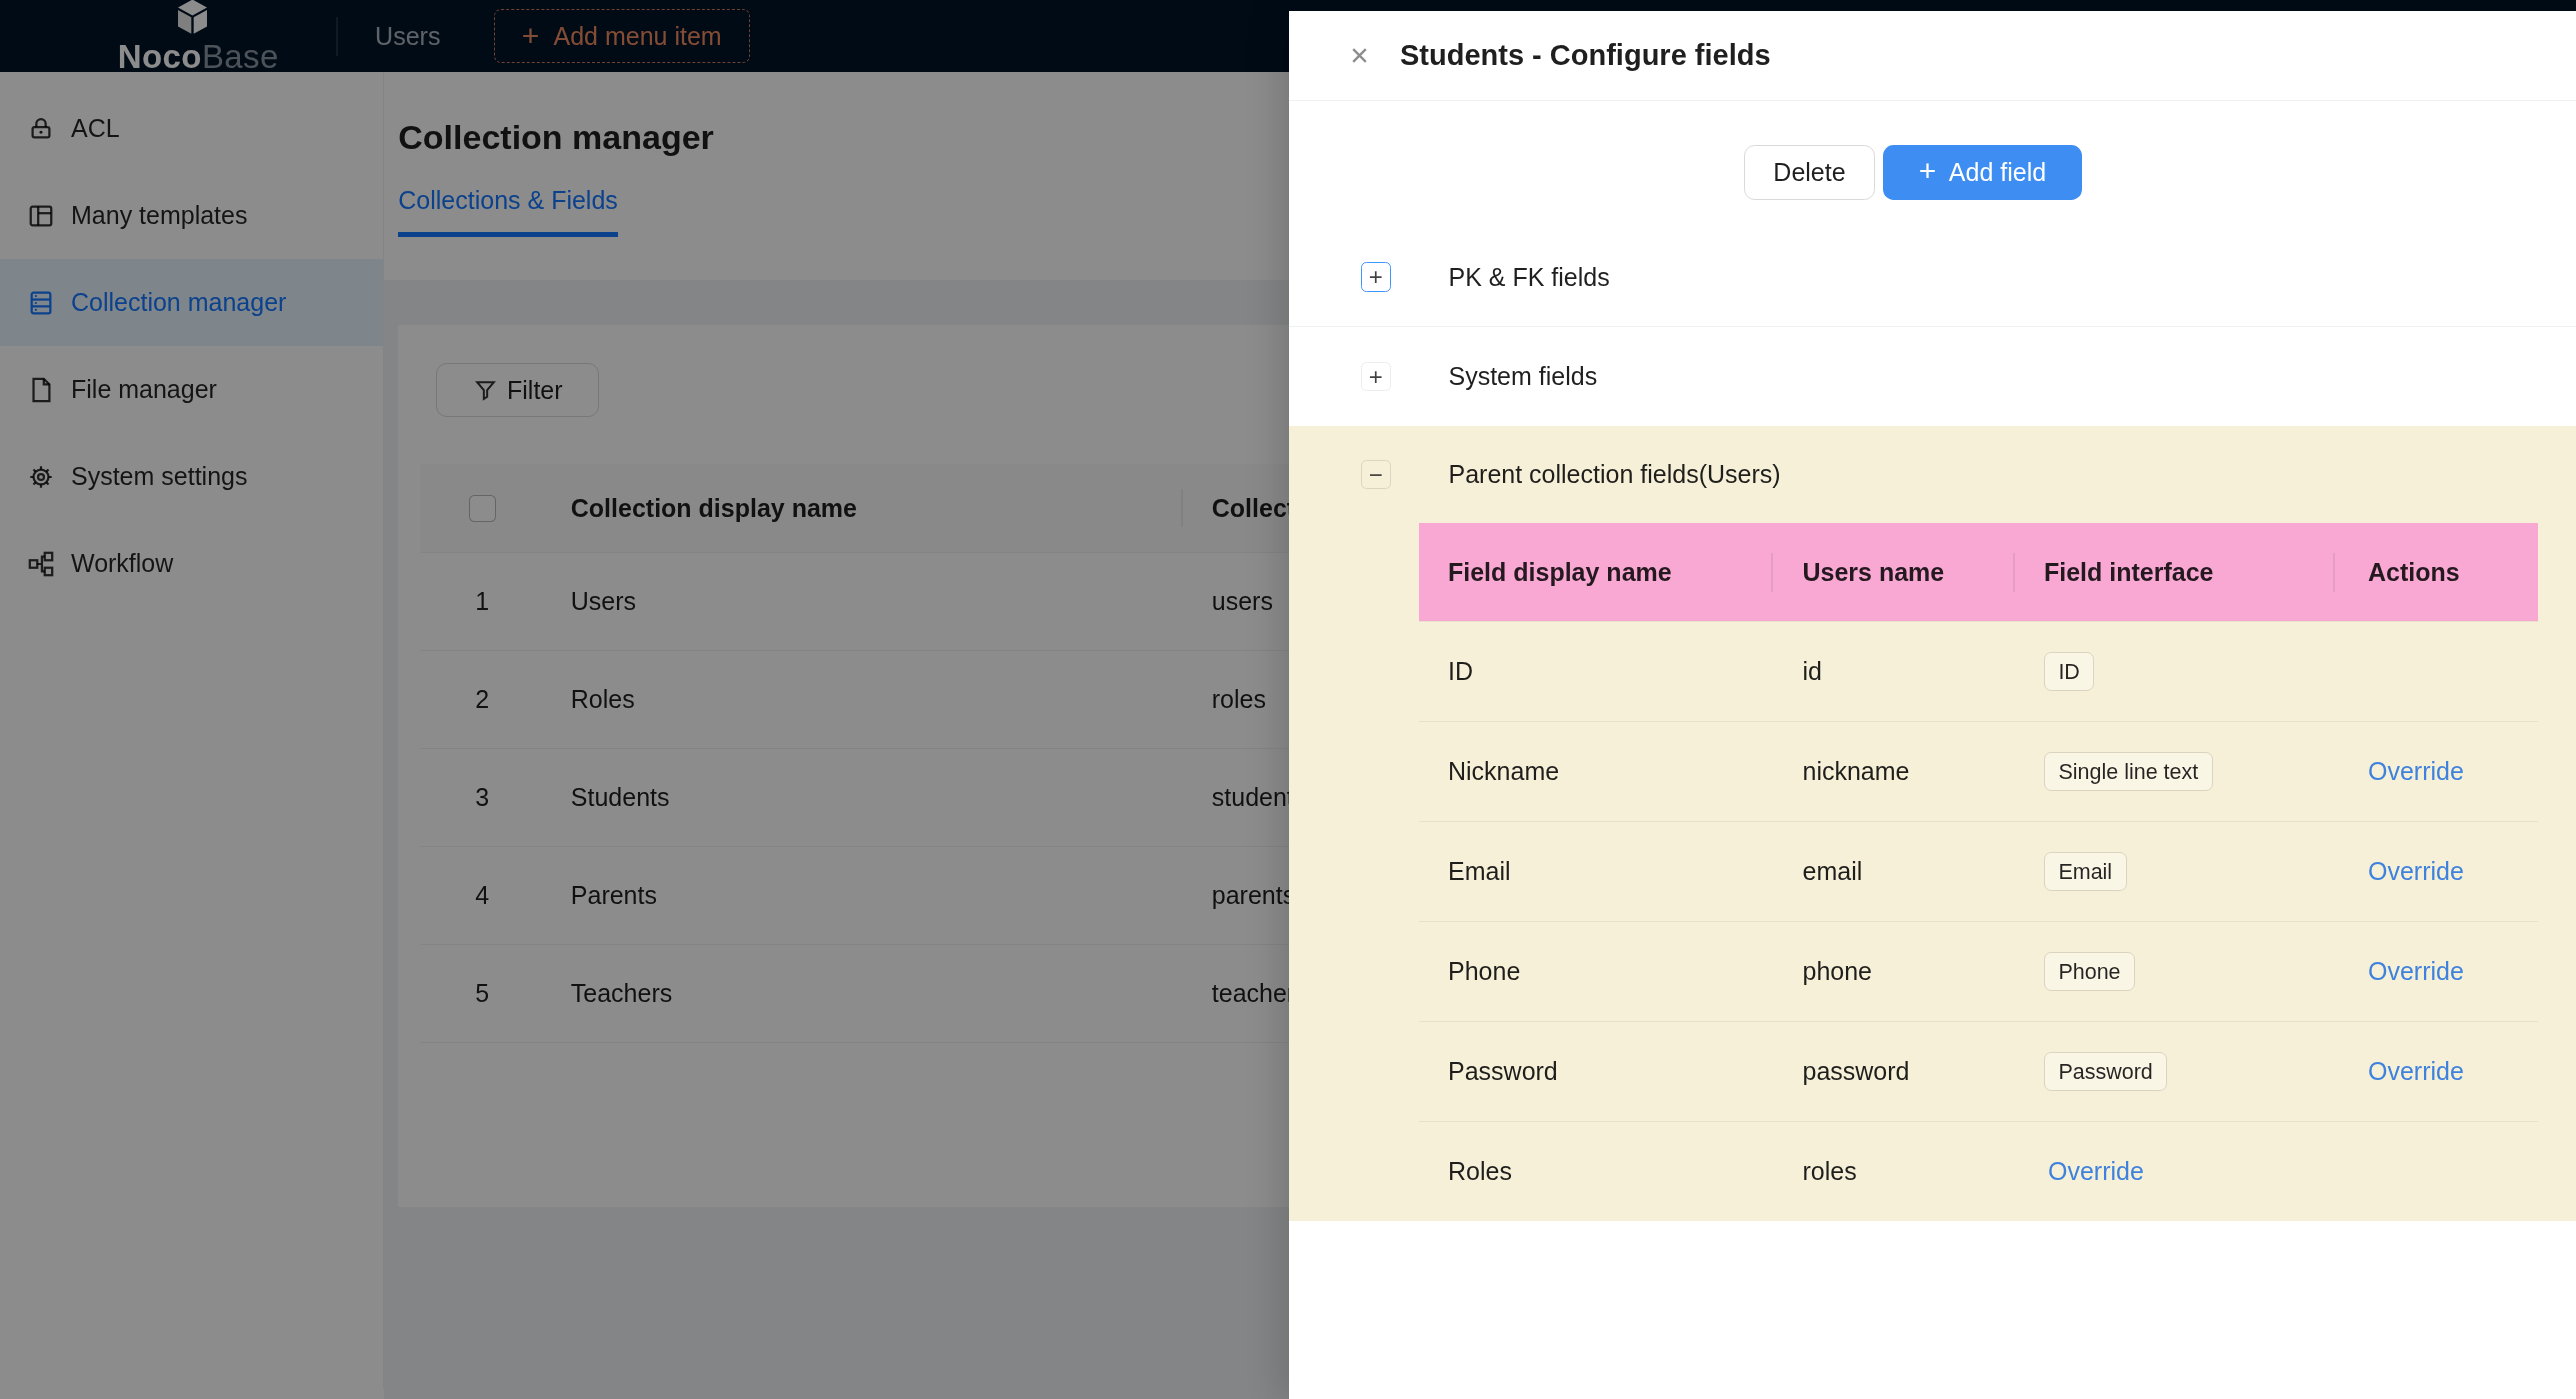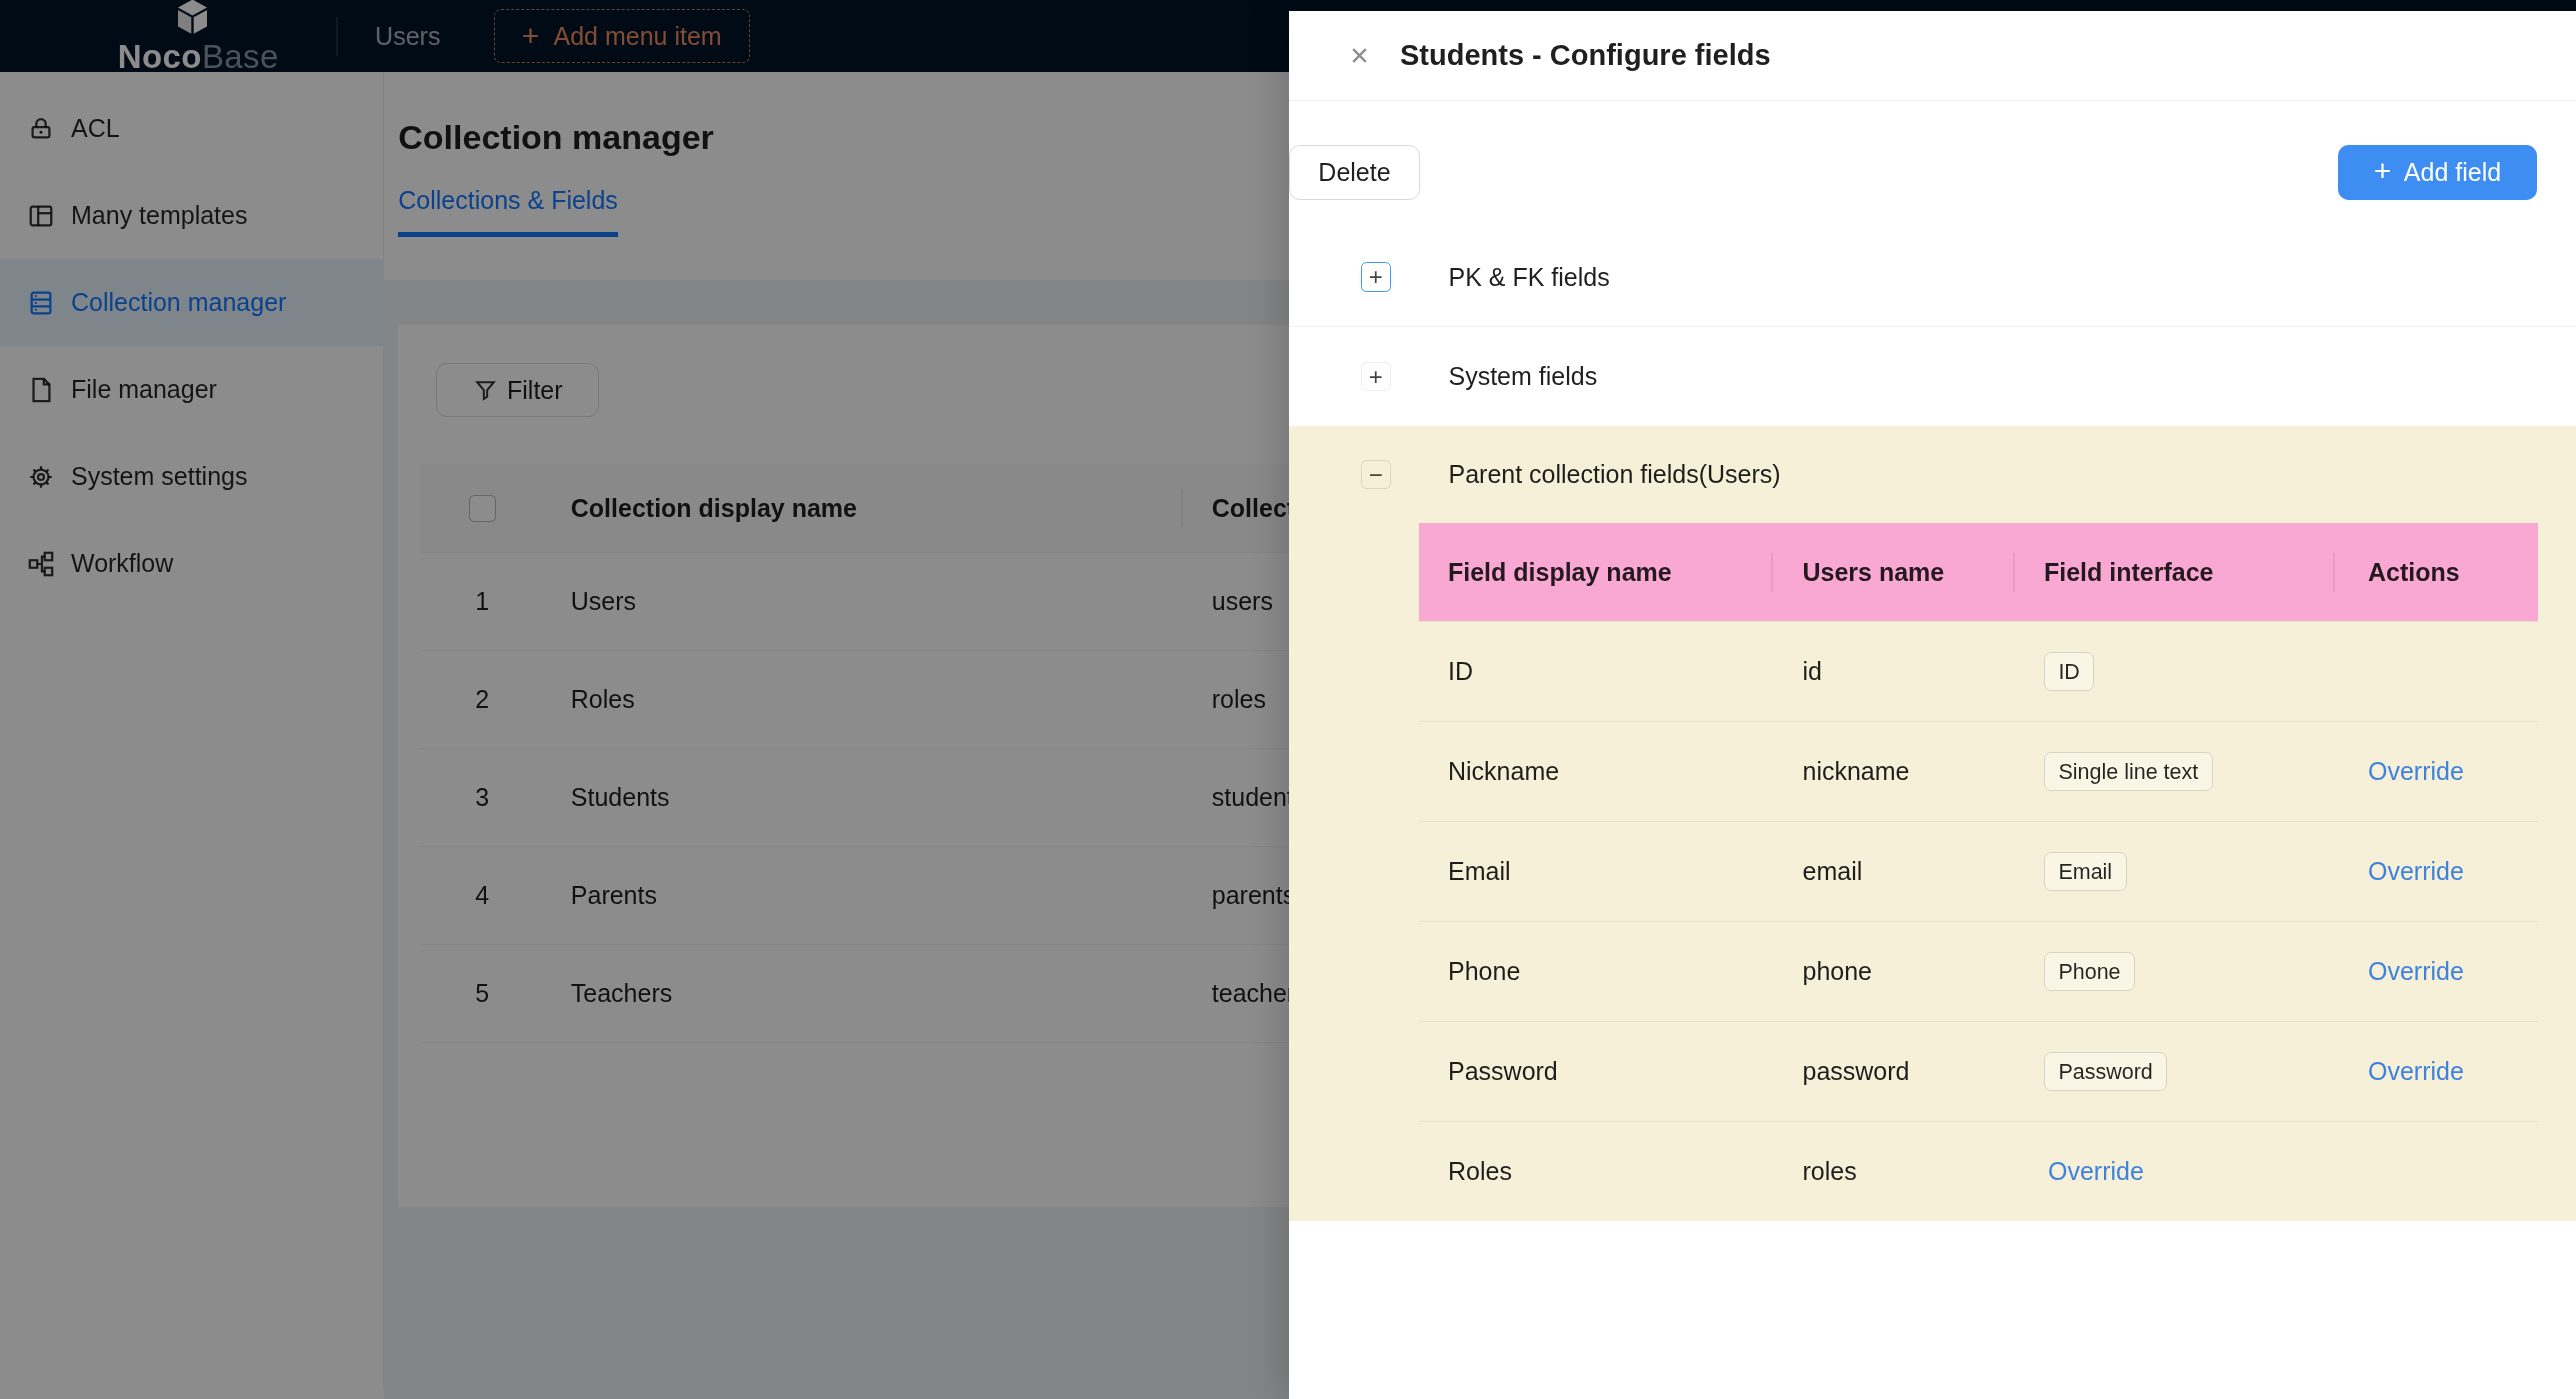--- a/index.html
+++ b/index.html
@@ -67,21 +67,21 @@
   .mask { position:absolute; inset:0; background:rgba(0,0,0,0.45); z-index:5; }
 
   
   .drawer { position:absolute; left:1289px; top:11px; bottom:0; width:1287px; background:#ffffff;
             z-index:10; box-shadow:-10.7px 0 32px rgba(0,0,0,0.14); }
   .drawer-header { height:90px; border-bottom:1.8px solid #f0f0f0; display:flex; align-items:center; padding-left:57px; }
   .drawer-close { width:27px; height:27px; cursor:pointer; flex:0 0 auto; }
   .drawer-close svg { width:27px; height:27px; stroke:rgba(0,0,0,0.45); }
   .drawer-title { margin-left:27px; font-size:29px; font-weight:600; color:rgba(0,0,0,0.88); }
   .drawer-body { position:absolute; left:0; right:0; top:92px; bottom:0; overflow:hidden; }
-  .actions { margin:42px 39px 0 0; display:flex; justify-content:space-between; gap:8px; }
+  .actions { margin:42px 39px 0 0; display:flex; justify-content:center; gap:8px; }
   .btn { height:55px; border-radius:10.7px; font-size:25px; font-family:inherit; cursor:pointer;
          display:flex; align-items:center; justify-content:center; }
   .btn-default { width:131px; background:#fff; border:1.8px solid #d9d9d9; color:rgba(0,0,0,0.88); }
   .btn-primary { width:199px; background:#3d8df2; border:none; color:#fff; gap:12.5px; }
   .btn-primary .plus { font-size:30px; font-weight:300; line-height:1; margin-top:-2.7px; }
 
   .collapse { margin-top:28px; }
   .c-row { height:99px; display:flex; align-items:center; padding-left:72px; cursor:pointer; }
   .c-row.bordered { border-bottom:1.8px solid #f0f0f0; }
   .toggle-box { width:29.5px; height:29.5px; border-radius:5.4px; display:flex; align-items:center;

